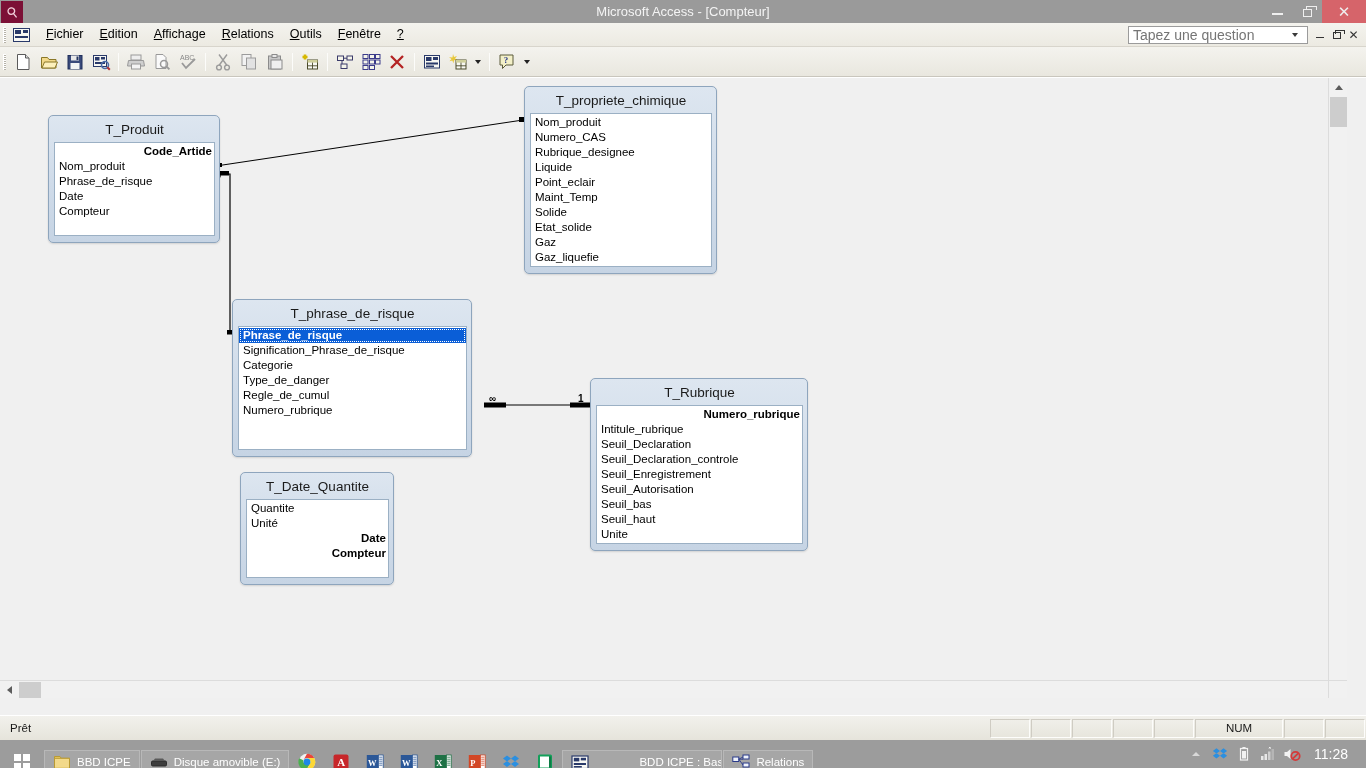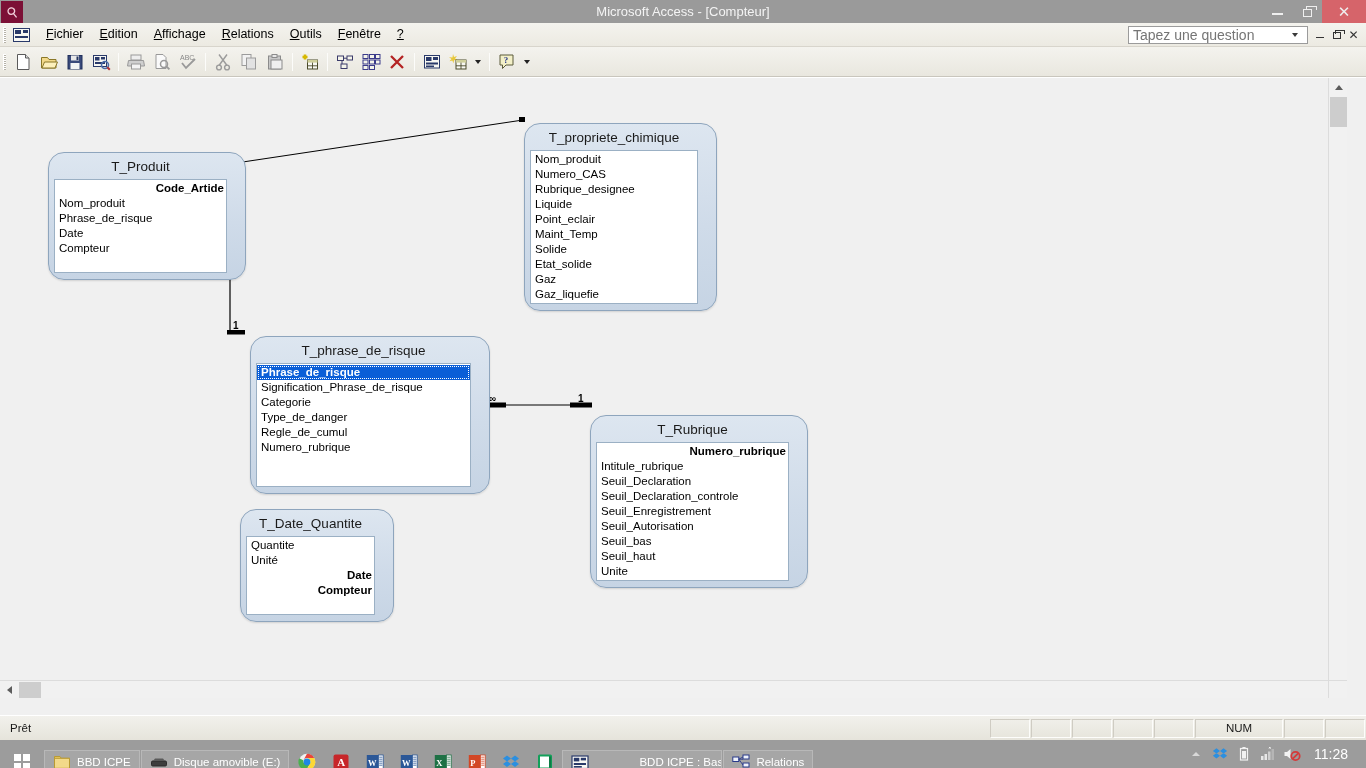--- a/index.html
+++ b/index.html
@@ -173,24 +173,23 @@
   #corner-box {
     position: absolute; right: 0; bottom: 0; width: 19px; height: 18px;
     background: #f1f1f1; border-left: 1px solid #dcdcdc; border-top: 1px solid #dcdcdc;
   }
 
   
   .tbl {
     position: absolute;
     background: linear-gradient(180deg,#dde6f0 0%, #cfdbe9 55%, #c6d4e4 100%);
     border: 1px solid #8ea5bd;
-    border-radius: 16px;
+    border-radius: 5px;
     box-shadow: 0 1px 2px rgba(0,0,0,0.13);
-    padding: 4px 18px 6px 5px;
-    margin-top: 37px;
+    padding: 4px 4px 6px 5px;
   }
   .tbl-title {
     text-align: center; font-size: 13.5px; color: #1a1a1a;
     padding: 2px 0 5px 0; font-weight: normal;
     font-family: "Liberation Sans", sans-serif;
   }
   .tbl-fields {
     background: #fff; border: 1px solid #9bb0c4;
     padding: 1px 0 1px 0;
   }
@@ -504,21 +503,21 @@
         <rect x="484" y="324.5" width="22" height="5" fill="#000"></rect>
         <rect x="570" y="324.5" width="22" height="5" fill="#000"></rect>
       </g>
     </svg>
 
     <div class="rel-card" style="left:214px; top:93px;">∞</div>
     <div class="rel-card" style="left:233px; top:243px;">1</div>
     <div class="rel-card" style="left:489px; top:316px;">∞</div>
     <div class="rel-card" style="left:578px; top:316px;">1</div>
 
-    <div class="tbl" style="left:48px; top:37px; width:198px;">
+    <div class="tbl" style="left:48px; top:37px; width:172px;">
       <div class="tbl-title">T_Produit</div>
       <div class="tbl-fields">
         <div class="fld pk">Code_Artide</div>
         <div class="fld">Nom_produit</div>
         <div class="fld">Phrase_de_risque</div>
         <div class="fld">Date</div>
         <div class="fld">Compteur</div>
         <div class="fld">&nbsp;</div>
       </div>
     </div>
@@ -532,21 +531,21 @@
         <div class="fld">Liquide</div>
         <div class="fld">Point_eclair</div>
         <div class="fld">Maint_Temp</div>
         <div class="fld">Solide</div>
         <div class="fld">Etat_solide</div>
         <div class="fld">Gaz</div>
         <div class="fld">Gaz_liquefie</div>
       </div>
     </div>
 
-    <div class="tbl" style="left:250px; top:221px; width:240px;">
+    <div class="tbl" style="left:232px; top:221px; width:240px;">
       <div class="tbl-title">T_phrase_de_risque</div>
       <div class="tbl-fields">
         <div class="fld sel">Phrase_de_risque</div>
         <div class="fld">Signification_Phrase_de_risque</div>
         <div class="fld">Categorie</div>
         <div class="fld">Type_de_danger</div>
         <div class="fld">Regle_de_cumul</div>
         <div class="fld">Numero_rubrique</div>
         <div class="fld">&nbsp;</div>
         <div class="fld">&nbsp;</div>

